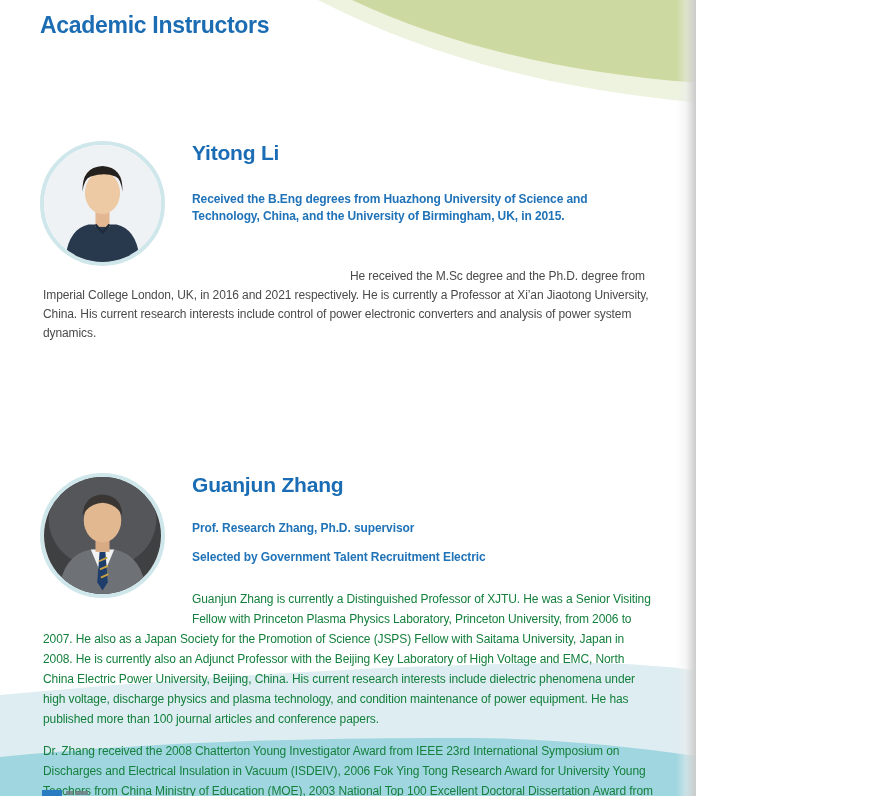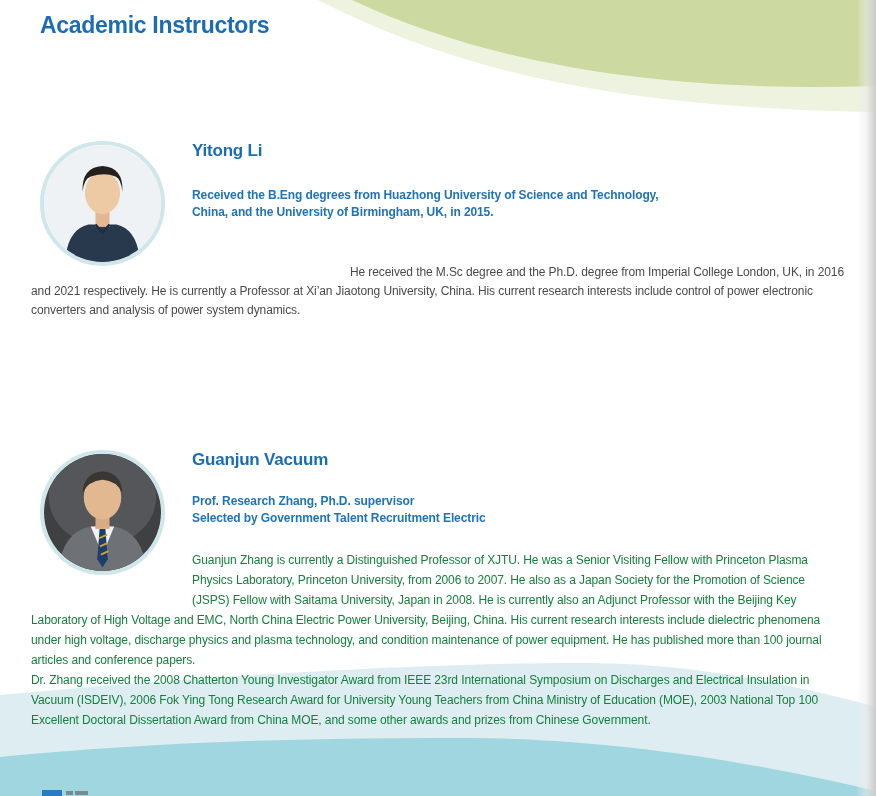--- a/index.html
+++ b/index.html
@@ -1,17 +1,17 @@
 <!DOCTYPE html>
 <html><head>
 <meta charset="utf-8">
 <style>
   html,body { margin:0; padding:0; background:#ffffff; }
   .page {
-    position:relative; width:876px; height:796px; overflow:hidden;
+    position:relative; width:696px; height:796px; overflow:hidden;
     background:#ffffff;
     font-family:"Liberation Sans", sans-serif;
   }
   .deco-top { position:absolute; top:0; left:0; z-index:0; display:block; }
   .deco-bottom { position:absolute; bottom:0; left:0; z-index:1; display:block; }
   .content { position:relative; z-index:2; padding:0 31px; }
 
   h1.page-title {
     margin:12px 0 0 9px;
     font-size:23px; font-weight:bold; color:#1b6cb2;
@@ -24,24 +24,24 @@
 
   .photo-ring {
     float:left; width:117px; height:117px;
     border:4px solid #cfe7eb; border-radius:50%;
     overflow:hidden; margin:0 27px 2px 9px; background:#fff;
   }
   .s2 .photo-ring { margin-bottom:20px; }
   .photo-ring svg { width:100%; height:100%; display:block; }
 
   h3.name {
-    margin:8px 0 0; font-size:17px; font-weight:bold;
+    margin:8px 0 0; font-size:21px; font-weight:bold;
     color:#1a6db4; letter-spacing:-0.2px;
   }
-  p { margin:0; }
+  p { margin:12px; }
   .blue {
     color:#2173b8; font-weight:bold; font-size:12px;
     line-height:17px; letter-spacing:-0.1px;
   }
   .highlight { margin-top:26px; max-width:652px; }
   .role1 { margin-top:23px; }
   .role2 { margin-top:0; }
 
   .bio { font-size:12px; letter-spacing:-0.1px; }
   .bio.dark {
@@ -112,21 +112,21 @@
           <ellipse cx="50" cy="36" rx="46" ry="42" fill="#54565a"></ellipse>
           <path d="M12 100 Q16 66 40 62 L60 62 Q84 66 88 100 Z" fill="#6e7276"></path>
           <path d="M40 62 L50 86 L60 62 Z" fill="#f2f2f2"></path>
           <path d="M47.5 64 L52.5 64 L54.5 90 L50 97 L45.5 90 Z" fill="#1f3d6b"></path>
           <path d="M47 72 L54 69 M47.8 79 L54.6 76 M48.6 86 L55 83" stroke="#c9a23f" stroke-width="1.6"></path>
           <rect x="44" y="50" width="12" height="14" fill="#d9ab85"></rect>
           <ellipse cx="50" cy="37" rx="16" ry="19" fill="#e2b890"></ellipse>
           <path d="M33 33 Q34 16 50 15 Q66 16 67 33 Q62 23 50 22 Q38 23 33 33 Z" fill="#3a3633"></path>
         </svg>
       </div>
-      <h3 class="name">Guanjun Vacuum</h3>
+      <h3 class="name">Guanjun Zhang</h3>
       <p class="blue role1">Prof. Research Zhang, Ph.D. supervisor</p>
       <p class="blue role2">Selected by Government Talent Recruitment Electric</p>
       <p class="bio gray g1">Guanjun Zhang is currently a Distinguished Professor of XJTU. He was a Senior Visiting Fellow with Princeton Plasma Physics Laboratory, Princeton University, from 2006 to 2007. He also as a Japan Society for the Promotion of Science (JSPS) Fellow with Saitama University, Japan in 2008. He is currently also an Adjunct Professor with the Beijing Key Laboratory of High Voltage and EMC, North China Electric Power University, Beijing, China. His current research interests include dielectric phenomena under high voltage, discharge physics and plasma technology, and condition maintenance of power equipment. He has published more than 100 journal articles and conference papers.</p>
       <p class="bio gray g2">Dr. Zhang received the 2008 Chatterton Young Investigator Award from IEEE 23rd International Symposium on Discharges and Electrical Insulation in Vacuum (ISDEIV), 2006 Fok Ying Tong Research Award for University Young Teachers from China Ministry of Education (MOE), 2003 National Top 100 Excellent Doctoral Dissertation Award from China MOE, and some other awards and prizes from Chinese Government.</p>
     </section>
   </div>
 
   <div class="logo-frag">
     <span class="frag-blue"></span><span class="frag-gray a"></span><span class="frag-gray b"></span>
   </div>

